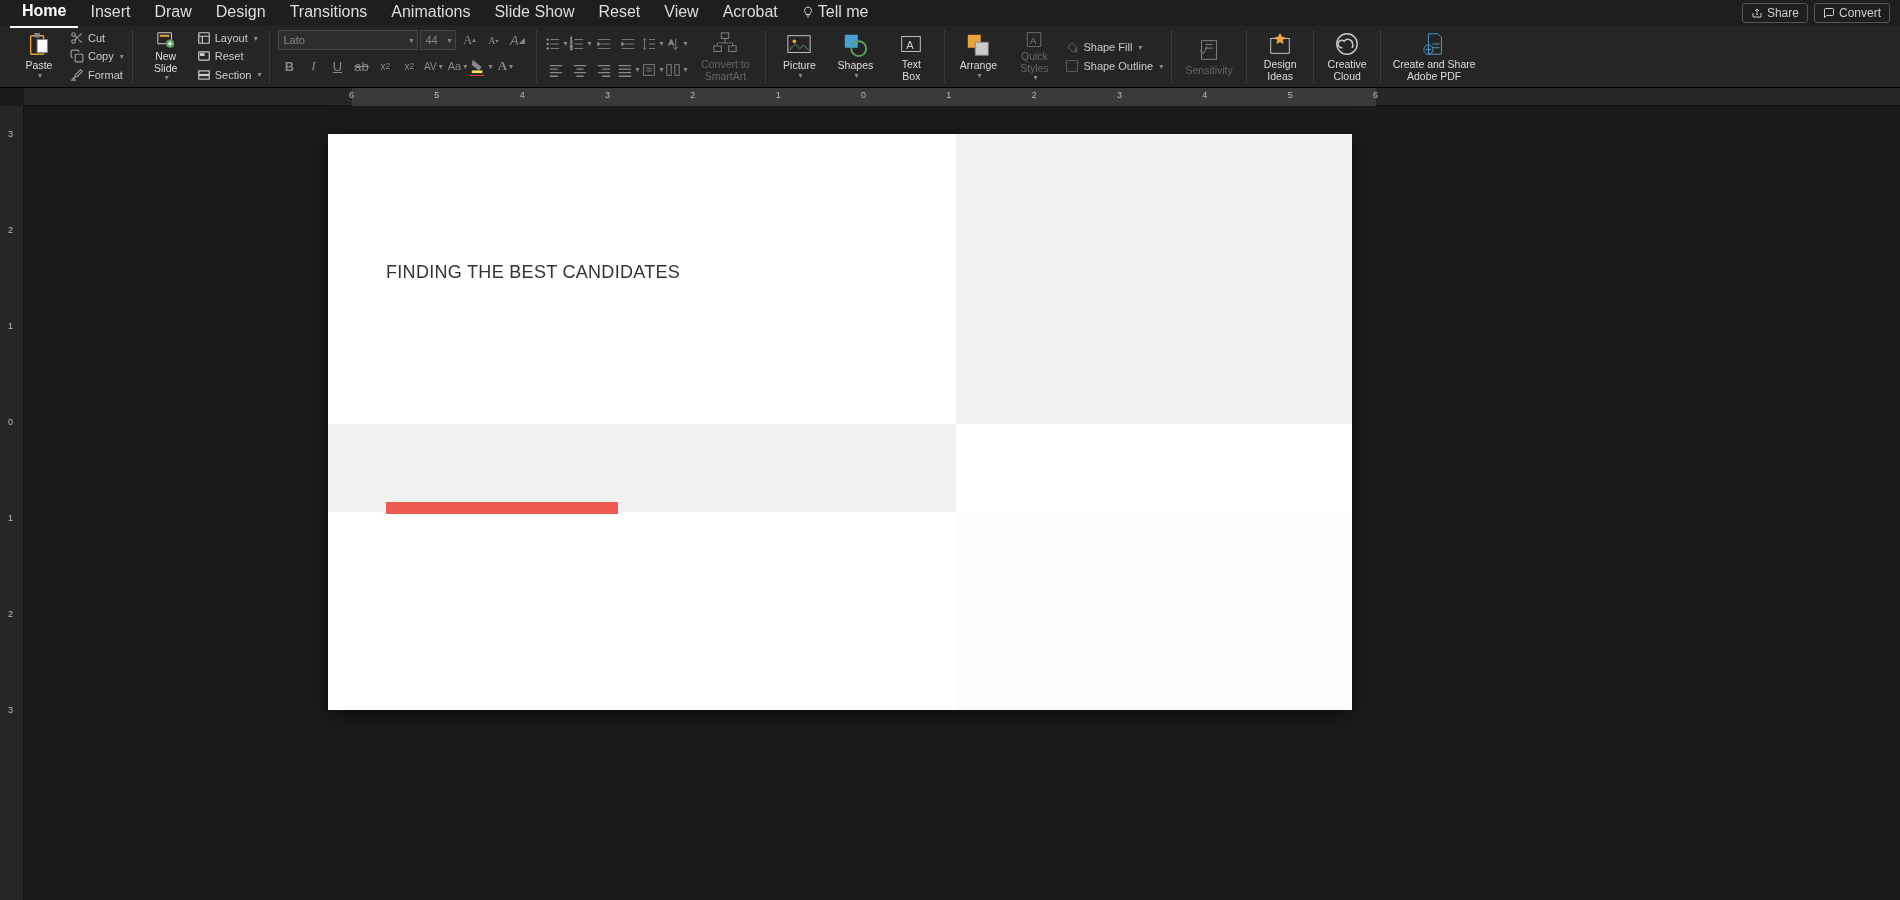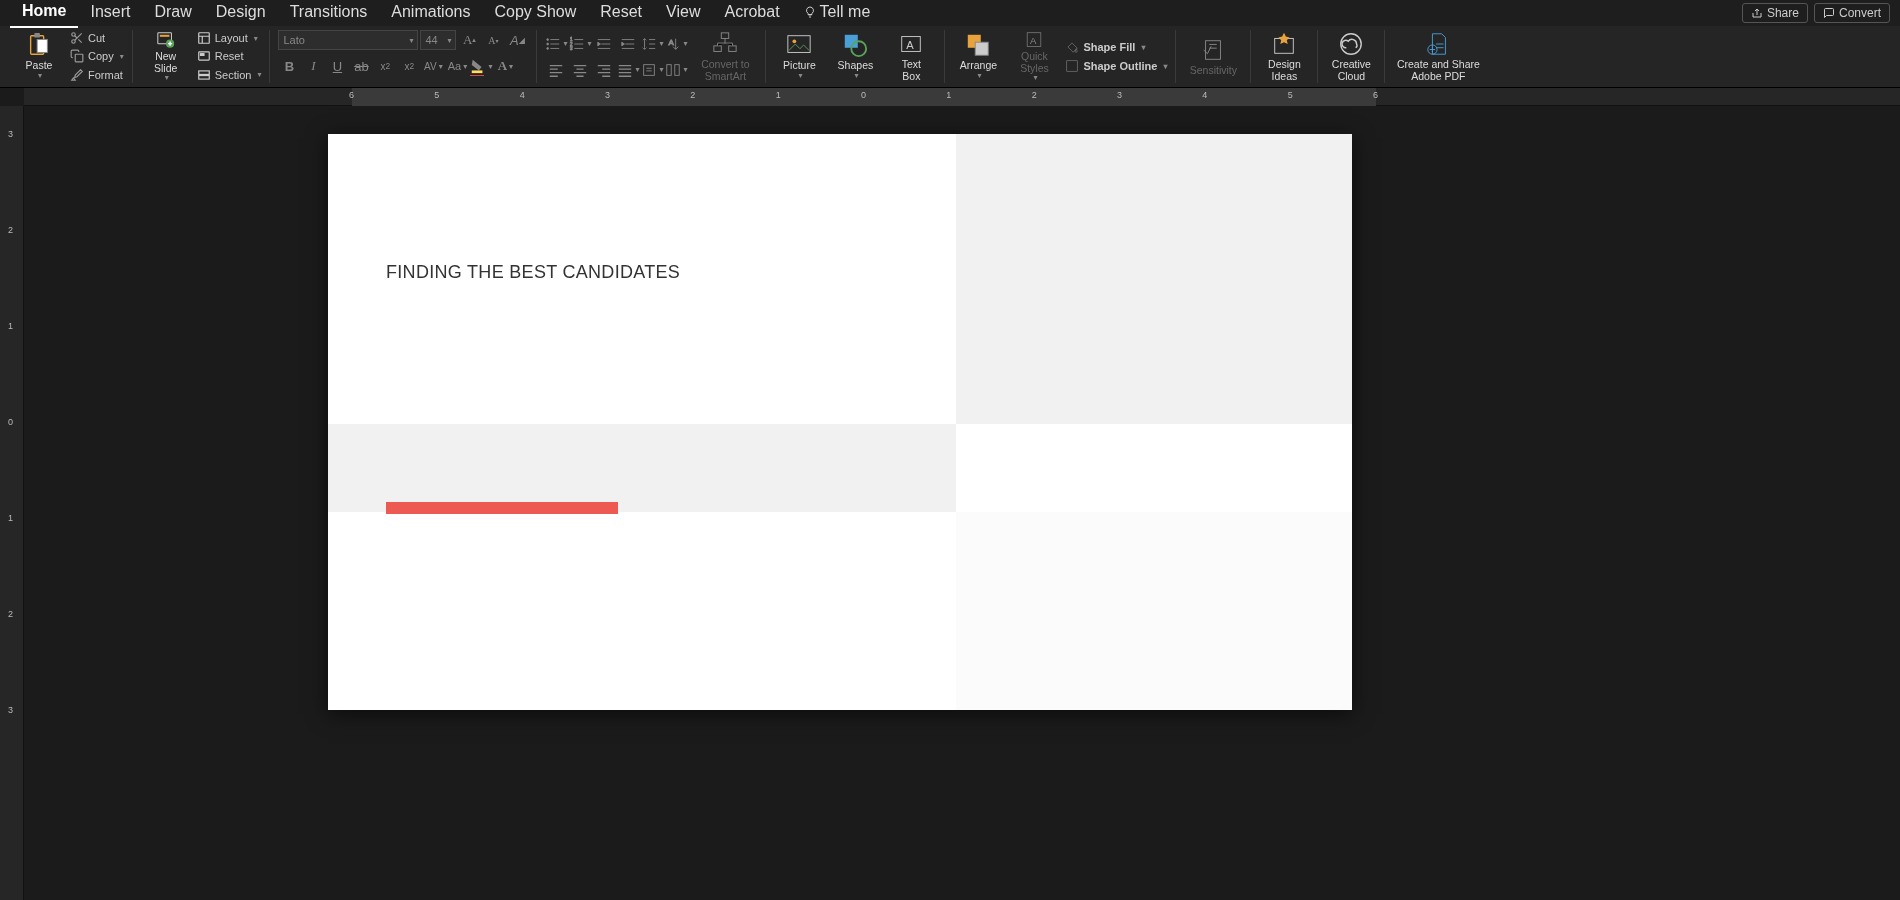--- a/index.html
+++ b/index.html
@@ -22,21 +22,21 @@
 .big-btn svg, .big-btn .icon-box { width: 26px; height: 26px; margin-bottom: 2px; }
 .small-row { display: flex; align-items: center; gap: 4px; font-size: 11px; color: #ccc; cursor: pointer; height: 17px; }
 .small-row svg { width: 14px; height: 14px; }
 .small-row.disabled, .disabled { color: #666; }
 .font-select { background: #2d2d2d; border: 1px solid #444; color: #888; font-size: 11px; padding: 1px 4px; width: 140px; height: 20px; display: flex; align-items: center; justify-content: space-between; }
 .font-size { background: #2d2d2d; border: 1px solid #444; color: #888; font-size: 11px; width: 36px; height: 20px; text-align: left; padding: 1px 4px; display:flex; align-items:center; justify-content:space-between;}
 .icon-btn { width: 22px; height: 20px; display: flex; align-items: center; justify-content: center; cursor: pointer; color: #888; font-size: 13px; }
 .icon-btn svg { width: 16px; height: 16px; }
 .hrow { display: flex; gap: 2px; align-items: center; }
 .chev { font-size: 8px; color: #888; margin-left: 2px; }
-.shape-row { display: flex; align-items: center; gap: 4px; font-size: 11px; color: #ccc; cursor: pointer; height: 17px; font-weight: bold; }
+.shape-row { display: flex; align-items: center; gap: 4px; font-size: 11px; color: #ccc; cursor: pointer; height: 17px; }
 
 
 .workspace { position: relative; height: 812px; background: #1b1b1b; display: flex; }
 .ruler-h { position: absolute; left: 24px; right: 0; top: 0; height: 18px; background: #262626; border-bottom: 1px solid #111; }
 .ruler-h .strip { position: absolute; left: 328px; width: 1024px; height: 18px; background: #3a3a3a; }
 .ruler-h .tick { position: absolute; top: 2px; font-size: 9px; color: #bbb; }
 .ruler-v { position: absolute; left: 0; top: 18px; bottom: 0; width: 24px; background: #262626; border-right: 1px solid #111; }
 .ruler-v .tick { position: absolute; left: 8px; font-size: 9px; color: #bbb; transform: translateY(-50%); }
 
 .canvas-area { position: absolute; left: 24px; top: 18px; right: 0; bottom: 0; overflow: hidden; }
@@ -52,21 +52,21 @@
 </head>
 <body>
 
 <div class="menu-tabs">
   <div class="tab active">Home</div>
   <div class="tab">Insert</div>
   <div class="tab">Draw</div>
   <div class="tab">Design</div>
   <div class="tab">Transitions</div>
   <div class="tab">Animations</div>
-  <div class="tab">Copy Show</div>
+  <div class="tab">Slide Show</div>
   <div class="tab">Reset</div>
   <div class="tab">View</div>
   <div class="tab">Acrobat</div>
   <div class="tab tell-me">
     <svg width="12" height="12" viewBox="0 0 24 24" fill="none" stroke="#ccc" stroke-width="2">
         <path d="M9 18h6M10 22h4M12 2a7 7 0 0 0-4 12.7V17h8v-2.3A7 7 0 0 0 12 2z"></path>
       </svg>
     <span>Tell me</span>
   </div>
   <div class="spacer"></div>

